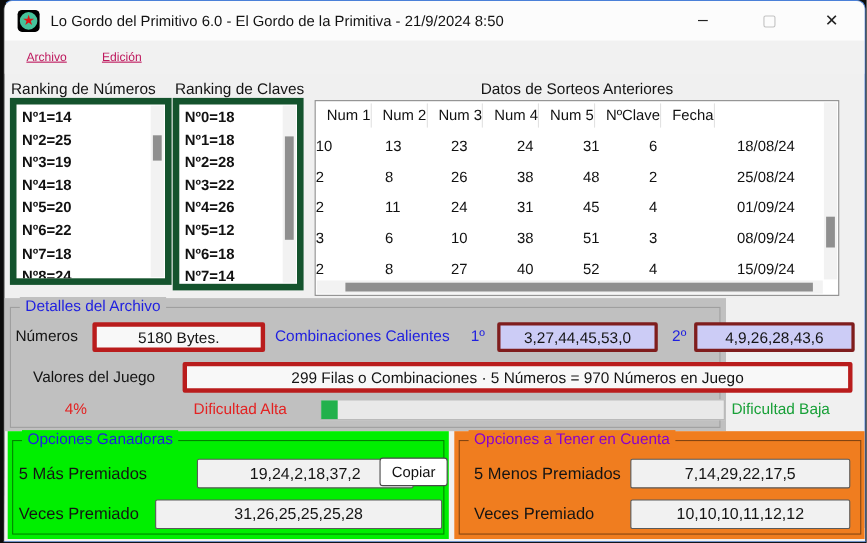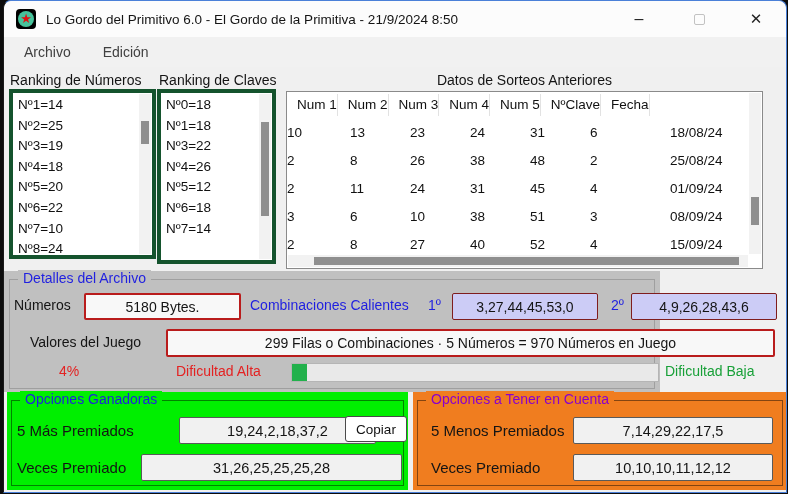--- a/index.html
+++ b/index.html
@@ -21,25 +21,25 @@
   .title-text { font-size:13.5px; color:#141414; white-space:nowrap; }
   .winbtn { position:absolute; top:1px; width:44px; height:34px; display:flex; align-items:center;
     justify-content:center; font-size:14px; color:#222; cursor:default; }
   .winbtn.min { left:613px; font-size:16px; }
   .winbtn.max { left:673px; }
   .max-glyph { width:11px; height:11px; border:1px solid #c2c2c2; border-radius:2px; }
   .winbtn.close { left:730px; font-size:15px; }
   
   .menubar { position:absolute; left:0; top:36px; width:100%; height:30px; background:#f1f1f1;
     display:flex; align-items:center; }
-  .menu-item { font-size:14px; color:#404040; padding:4px 12px; margin-left:8px; }
+  .menu-item { font-size:11px; color:#be185d; padding:4px 12px; margin-left:8px;text-decoration:underline; }
   
   .sec-label { position:absolute; font-size:14px; color:#141414; white-space:nowrap; }
   
-  .listbox { position:absolute; background:#fff; border:4px solid #14532d; overflow:hidden; }
+  .listbox { position:absolute; background:#fff; border:6px solid #14532d; overflow:hidden;font-weight:bold; }
   .list-items { padding:2px 0 0 5px; }
   .list-item { font-size:13.5px; color:#111; line-height:20.6px; white-space:nowrap; }
   .vscroll { position:absolute; top:1px; bottom:1px; right:1px; width:12px; background:#f2f2f2; }
   .vthumb { position:absolute; left:2px; width:8px; background:#8f8f8f; }
   
   .table { position:absolute; left:282px; top:90px; width:477px; height:178px;
     background:#fff; border:1px solid #8a8a8a; }
   .thead { display:flex; height:26px; align-items:center;text-align:center; }
   .th { font-size:13.5px; color:#111; padding-left:10px; border-right:1px solid #e2e2e2;
     height:22px; line-height:22px; white-space:nowrap; }
@@ -54,24 +54,24 @@
   .gbox { position:absolute; border:1px solid #9f9f9f; }
   .gtitle { position:absolute; top:-10px; left:8px; padding:0 5px; font-size:14px; white-space:nowrap; }
   
   .detalles-band { position:absolute; left:0; top:270px; width:656px; height:121px;
     background:var(--silver-band,#c0c0c0); }
   .lbl { position:absolute; font-size:14px; color:#141414; white-space:nowrap; }
   .blue { color:var(--accent-blue-text,#1f1fe0); }
   .red { color:var(--red-text,#e32222); }
   .greentx { color:var(--green-text,#18a038); }
   .purple { color:var(--purple-text,#8a00cc); }
-  .valbox { position:absolute; background:#f8f8f8; border:2px solid #b91c1c; border-radius:2px;
+  .valbox { position:absolute; background:#f8f8f8; border:4px solid #b91c1c; border-radius:2px;
     font-size:14px; color:#141414; display:flex; align-items:center; justify-content:center;
     white-space:nowrap; }
-  .lavbox { background:var(--lavender-box,#ccccf6); border:1px solid #7f1d1d; }
+  .lavbox { background:var(--lavender-box,#ccccf6); border:3px solid #7f1d1d; }
   .progress { position:absolute; left:287px; top:362px; width:368px; height:19px;
     background:#e9e9e9; border:1px solid #b5b5b5; }
   .progress-fill { height:100%; background:var(--progress-green,#22b14c); }
   
   .panel { position:absolute; top:391px; height:98px; }
   .panel.green { left:3px; width:401px; background:var(--panel-green,#00ef00); }
   .panel.orange { left:409px; width:374px; background:var(--panel-orange,#f07d1f); }
   .panel .gbox { left:4px; right:4px; top:8px; bottom:4px; border-color:rgba(0,0,0,0.45); }
   .panel.green .gtitle { background:var(--panel-green,#00ef00); }
   .panel.orange .gtitle { background:var(--panel-orange,#f07d1f); }
@@ -118,33 +118,34 @@
 
     <div class="listbox" style="left:5px; top:88px; width:147px; height:170px;">
       <div class="list-items">
 
       <div class="list-item">Nº1=14</div>
           <div class="list-item">Nº2=25</div>
           <div class="list-item">Nº3=19</div>
           <div class="list-item">Nº4=18</div>
           <div class="list-item">Nº5=20</div>
           <div class="list-item">Nº6=22</div>
-          <div class="list-item">Nº7=10</div>
+          <div class="list-item">Nº7=18</div>
           <div class="list-item">Nº8=24</div>
         </div>
       <div class="vscroll">
         <div class="vthumb" style="top:27px; height:23px;"></div>
       </div>
     </div>
 
     <div class="listbox" style="left:153px; top:88px; width:119px; height:175px;">
       <div class="list-items">
 
       <div class="list-item">Nº0=18</div>
           <div class="list-item">Nº1=18</div>
+          <div class="list-item">Nº2=28</div>
           <div class="list-item">Nº3=22</div>
           <div class="list-item">Nº4=26</div>
           <div class="list-item">Nº5=12</div>
           <div class="list-item">Nº6=18</div>
           <div class="list-item">Nº7=14</div>
         </div>
       <div class="vscroll">
         <div class="vthumb" style="top:28px; height:94px;"></div>
       </div>
     </div>

